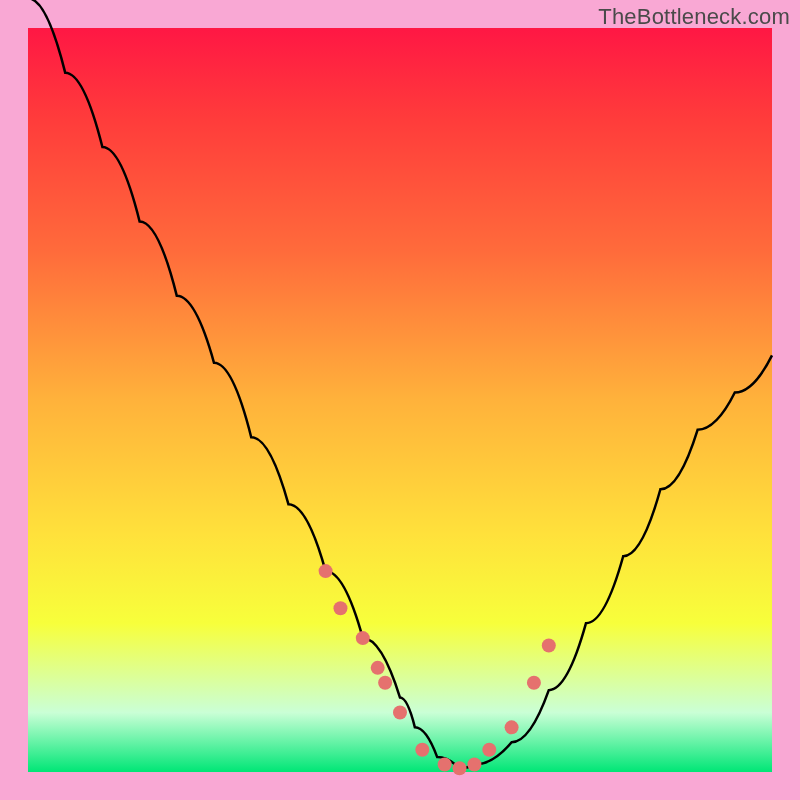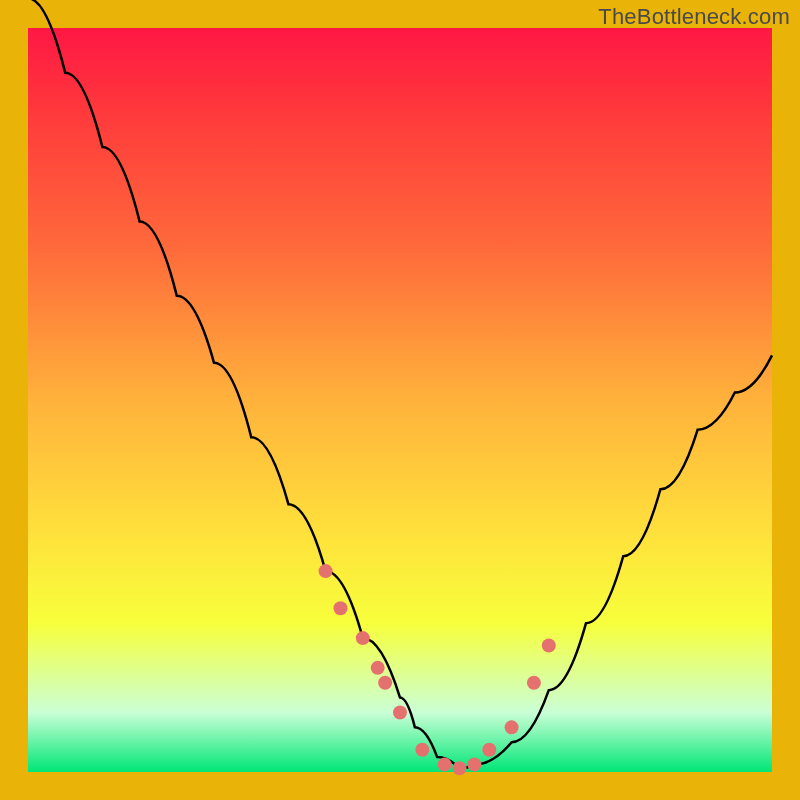--- a/index.html
+++ b/index.html
@@ -8,21 +8,21 @@
     width: 800px;
     height: 800px;
     background: #000;
     font-family: Arial, Helvetica, sans-serif;
     overflow: hidden;
   }
   .frame {
     position: relative;
     width: 800px;
     height: 800px;
-    background: #eab308;
+    background: #f9a8d4;
   }
   .plot {
     position: absolute;
     left: 28px;
     top: 28px;
     width: 744px;
     height: 744px;
     background: linear-gradient(to bottom,
        #ff1744 0%,
        #ff3b3b 12%,

